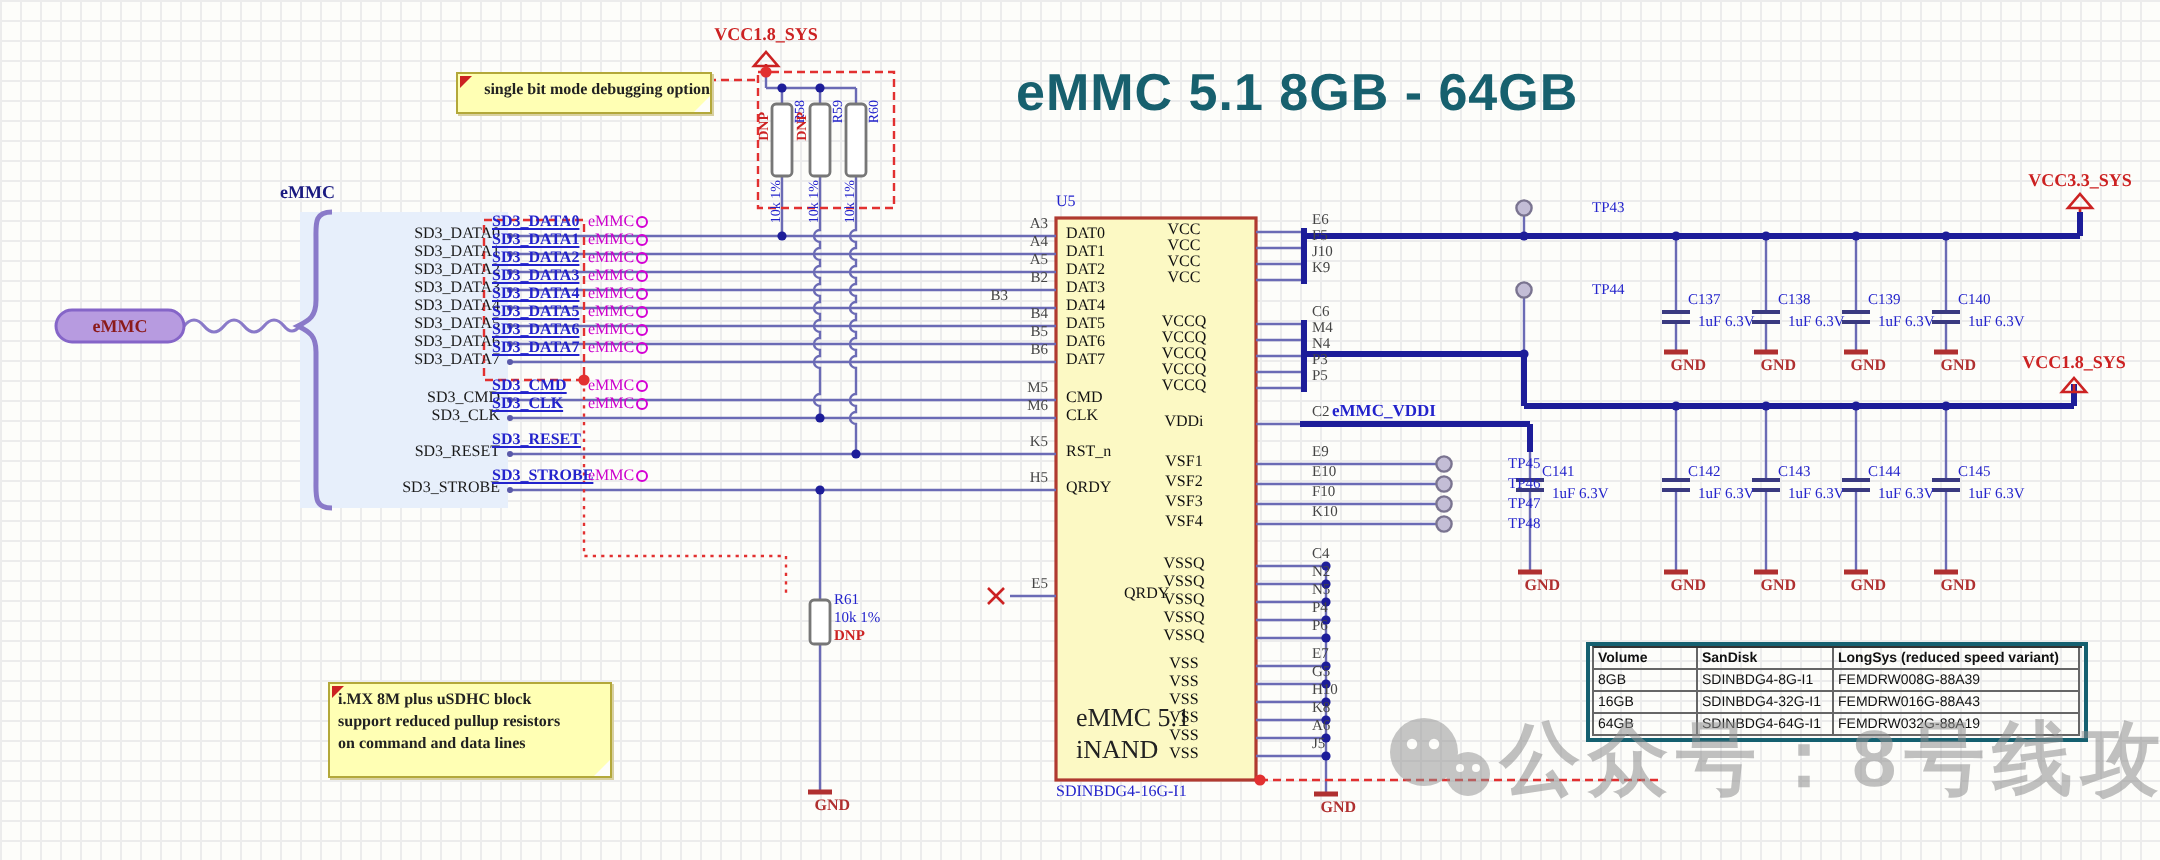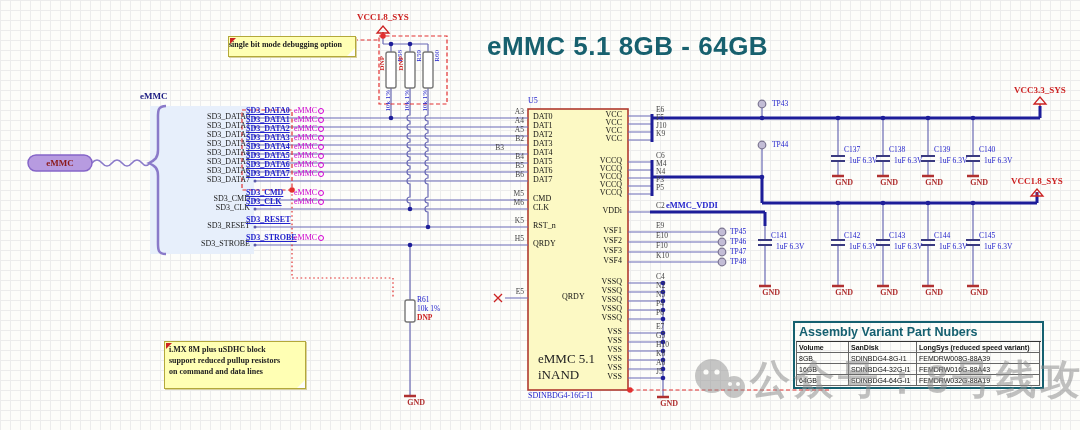--- a/index.html
+++ b/index.html
@@ -10,28 +10,28 @@
     background-size:10px 10px;
     font-family:"Liberation Serif",serif;}
   svg{position:absolute;left:0;top:0;z-index:1;}
   .t{position:absolute;z-index:2;white-space:nowrap;line-height:1;}
   .sig{font-size:8px;color:#1a1a1a;width:92px;text-align:right;}
   .net{font-size:8px;font-weight:bold;color:#2323cc;text-decoration:underline;}
   .port{font-size:8px;color:#cc00cc;}
   .pnum{font-size:7.5px;color:#444;width:30px;text-align:right;}
   .pnumr{font-size:7.5px;color:#444;padding-left:24px;}
   .pname{font-size:8px;color:#111;}
-  .pnamer{font-size:8px;color:#111;width:60px;text-align:right;}
+  .pnamer{font-size:8px;color:#111;width:60px;text-align:center;}
   .gnd{font-size:8px;font-weight:bold;color:#b03030;width:30px;text-align:right;}
   .pwr{font-size:9px;font-weight:bold;color:#cc2222;width:80px;text-align:center;}
   .cap{font-size:7.5px;color:#2323cc;}
-  .tp{font-size:7.5px;color:#2323cc;}
+  .tp{font-size:7.5px;color:#2323cc;margin-left:24px;}
   .vtext{writing-mode:vertical-rl;transform:rotate(180deg);font-size:7px;color:#2323cc;}
   .vred{color:#cc2222;font-weight:bold;}
-  .title{font-family:"Liberation Sans",sans-serif;font-size:26px;font-weight:bold;color:#17606e;letter-spacing:.5px;}
+  .title{font-family:"Liberation Sans",sans-serif;font-size:26px;font-weight:bold;color:#17606e;letter-spacing:.5px;margin-left:21px;}
   .refdes{font-size:8px;color:#2323cc;}
   .device{font-size:13px;color:#222;}
   .note{position:absolute;z-index:2;background:#ffffb4;border:1px solid #b3a83a;
     font-size:8px;font-weight:bold;color:#222;box-shadow:1px 1px 0 #d8d0a0;}
   .note::before{content:"";position:absolute;left:1px;top:1px;border:3px solid transparent;
     border-left-color:#cc2222;border-top-color:#cc2222;}
   .note::after{content:"";position:absolute;right:0;bottom:0;border:4px solid transparent;
     border-right-color:#fdfdfa;border-bottom-color:#fdfdfa;}
   .avtable{position:absolute;z-index:2;border:2px solid #156070;font-family:"Liberation Sans",sans-serif;}
   .avtitle{font-size:12.5px;font-weight:bold;color:#156070;padding:2px 4px 2px;}
@@ -188,21 +188,21 @@
 </svg>
 
 <div class="t title" style="left:487px;top:33px">eMMC 5.1 8GB - 64GB</div>
 <div class="t pwr" style="left:343px;top:13px">VCC1.8_SYS</div>
 <div class="t pwr" style="left:1000px;top:86px">VCC3.3_SYS</div>
 <div class="t pwr" style="left:997px;top:177px">VCC1.8_SYS</div>
 <div class="t vddi" style="left:666px;top:201px">eMMC_VDDI</div>
 <div class="t grouplbl" style="left:140px;top:92px">eMMC</div>
 <div class="t pill-lbl" style="left:28px;top:159px">eMMC</div>
 
-<div class="note" style="left:228px;top:36px;width:126px;height:16px;text-align:left;padding-top:3px"><span>single bit mode debugging option</span></div>
+<div class="note" style="left:228px;top:36px;width:126px;height:16px;text-align:right;padding-top:3px"><span>single bit mode debugging option</span></div>
 <div class="note" style="left:164px;top:341px;width:132px;height:40px;padding:3px 4px;line-height:1.35">
   <div>i.MX 8M plus uSDHC block</div>
   <div>support reduced pullup resistors</div>
   <div>on command and data lines</div>
 </div>
 
 <div class="t sig" style="left:158px;top:113px">SD3_DATA0</div>
 <div class="t sig" style="left:158px;top:122px">SD3_DATA1</div>
 <div class="t sig" style="left:158px;top:131px">SD3_DATA2</div>
 <div class="t sig" style="left:158px;top:140px">SD3_DATA3</div>
@@ -369,21 +369,20 @@
 <div class="t gnd" style="left:958px;top:179px">GND</div>
 <div class="t gnd" style="left:750px;top:289px">GND</div>
 <div class="t gnd" style="left:823px;top:289px">GND</div>
 <div class="t gnd" style="left:868px;top:289px">GND</div>
 <div class="t gnd" style="left:913px;top:289px">GND</div>
 <div class="t gnd" style="left:958px;top:289px">GND</div>
 <div class="t gnd" style="left:395px;top:399px">GND</div>
 <div class="t gnd" style="left:648px;top:400px">GND</div>
 
 <div class="avtable" style="left:793px;top:321px;width:247px">
-  <div class="avtitle">Assembly Variant Part Nubers</div>
   <div class="avgrid">
     <div class="avcell" style="font-weight:bold">Volume</div>
     <div class="avcell" style="font-weight:bold">SanDisk</div>
     <div class="avcell" style="font-weight:bold">LongSys (reduced speed variant)</div>
     <div class="avcell">8GB</div>
     <div class="avcell">SDINBDG4-8G-I1</div>
     <div class="avcell">FEMDRW008G-88A39</div>
     <div class="avcell">16GB</div>
     <div class="avcell">SDINBDG4-32G-I1</div>
     <div class="avcell">FEMDRW016G-88A43</div>

